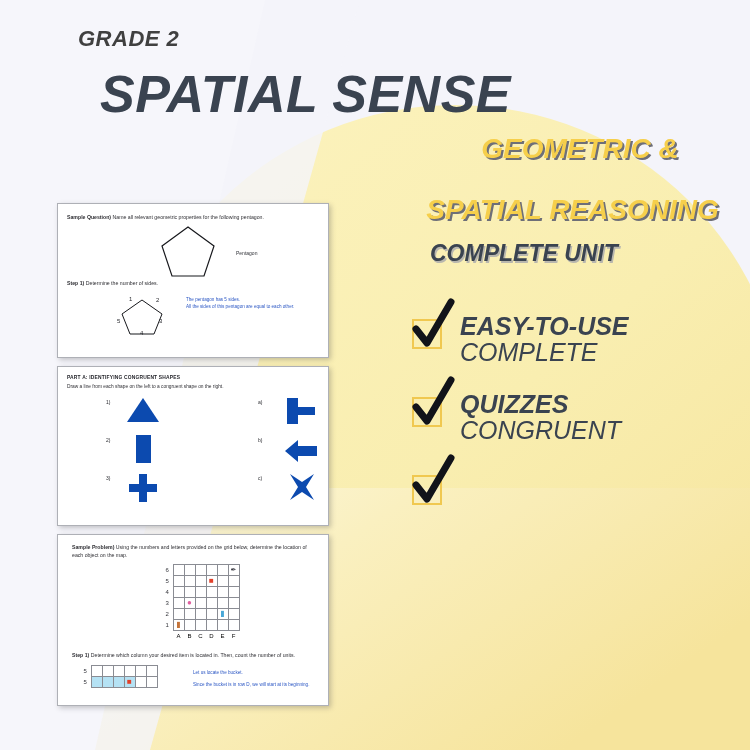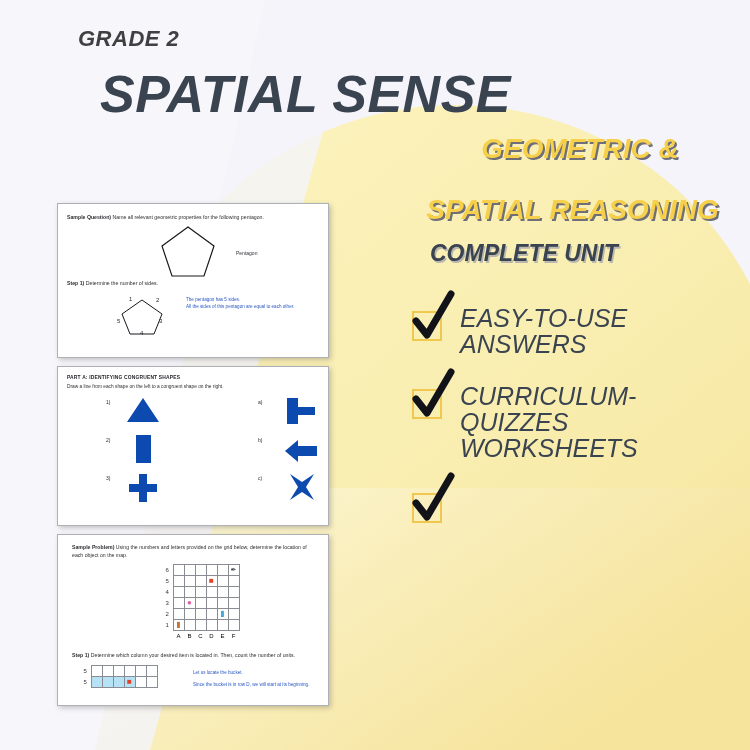--- a/index.html
+++ b/index.html
@@ -47,21 +47,21 @@
   .chkbox {
     position:absolute; left:4px; top:6px;
     width:30px; height:30px;
     border:2.5px solid #f0c850; background:transparent;
   }
   .chkmark {
     position:absolute; left:2px; top:-14px;
     width:46px; height:52px; overflow:visible;
   }
   .fline { font-style:italic; color:#3a4350; line-height:1.04; white-space:nowrap; }
-  .fline.b { font-weight:normal; font-size:25px; }
+  .fline.b { font-weight:bold; font-size:25px;margin-top:8px; }
   .fline.n { font-weight:normal; font-size:25px; }
 
   
   .sheet {
     position:absolute; z-index:4;
     background:#ffffff;
     border:1px solid #aeb0b6;
     box-shadow:2px 2px 5px rgba(60,60,70,.28);
     overflow:hidden;
   }
@@ -126,31 +126,30 @@
 <div class="hdr" id="sub3">COMPLETE UNIT</div>
 
 <div id="features">
 
   <div class="feature">
     <div class="chkbox"></div>
     <svg class="chkmark" viewBox="0 0 46 52">
       <path d="M6 30 L17 44 L41 3" fill="none" stroke="#111319" stroke-width="7" stroke-linecap="round" stroke-linejoin="round"></path>
     </svg>
     <div class="fline b">EASY-TO-USE</div>
-    <div class="fline n">ANSWERS</div>
+    <div class="fline n">COMPLETE</div>
   </div>
 
   <div class="feature">
     <div class="chkbox"></div>
     <svg class="chkmark" viewBox="0 0 46 52">
       <path d="M6 30 L17 44 L41 3" fill="none" stroke="#111319" stroke-width="7" stroke-linecap="round" stroke-linejoin="round"></path>
     </svg>
-    <div class="fline b">CURRICULUM-</div>
     <div class="fline b">QUIZZES</div>
-    <div class="fline n">WORKSHEETS</div>
+    <div class="fline n">CONGRUENT</div>
   </div>
 
   <div class="feature">
     <div class="chkbox"></div>
     <svg class="chkmark" viewBox="0 0 46 52">
       <path d="M6 30 L17 44 L41 3" fill="none" stroke="#111319" stroke-width="7" stroke-linecap="round" stroke-linejoin="round"></path>
     </svg>
   </div>
 
 </div>

